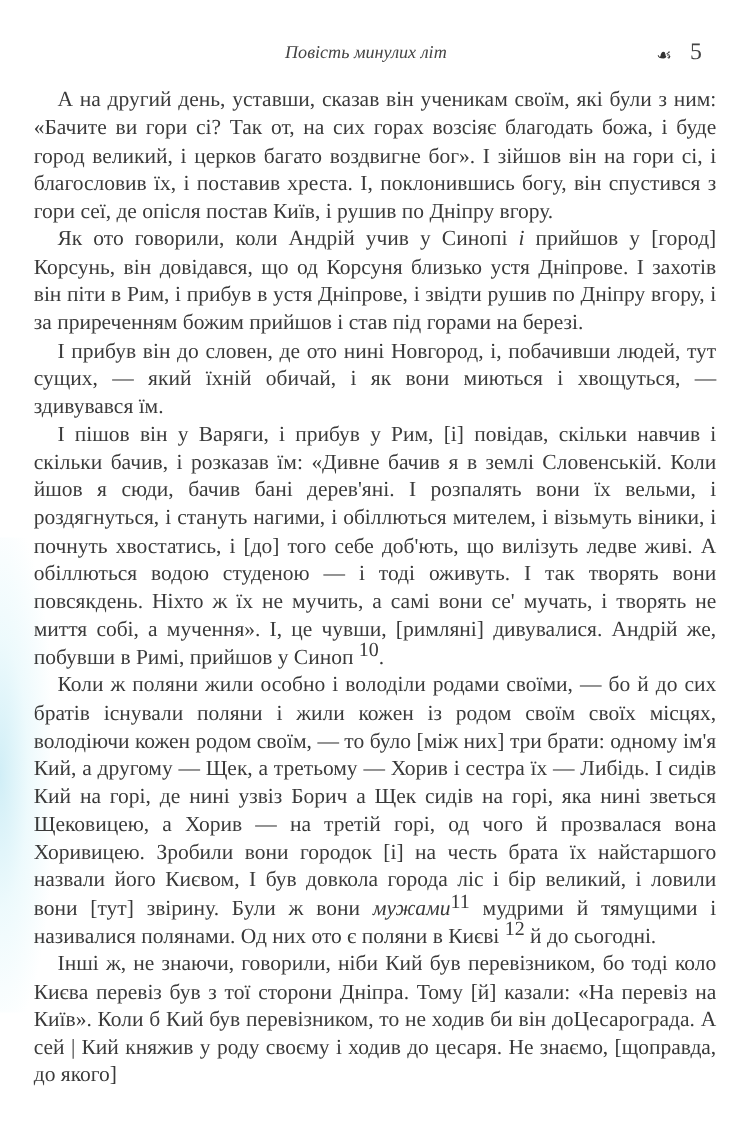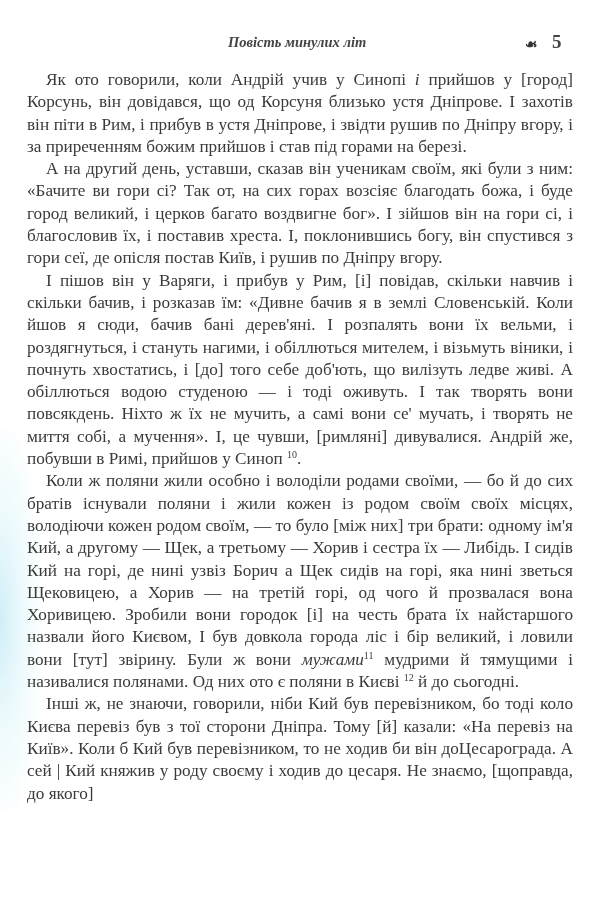--- a/index.html
+++ b/index.html
@@ -23,21 +23,20 @@
       height: 380px;
       background: radial-gradient(ellipse at left center, rgba(200,235,245,0.85) 0%, rgba(220,245,250,0.5) 40%, rgba(255,255,255,0) 80%);
       pointer-events: none;
     }
     .running-header {
       position: absolute;
       top: 34px;
       left: 0;
       width: 600px;
       height: 24px;
-      font-weight: bold;
     }
     .running-title {
       position: absolute;
       left: 228px;
       top: 0;
       font-family: "Liberation Serif", serif;
       font-style: italic;
       font-size: 14.5px;
       color: #444;
     }
@@ -68,36 +67,37 @@
       color: #3a3a3a;
     }
     .text-body p {
       margin: 0;
       text-indent: 19px;
     }
     .text-body p.first {
       text-indent: 0;
     }
     sup {
-      font-size: 10px;
+      font-size: 16px;
       line-height: 0;
       vertical-align: 6px;
     }
     em { font-style: italic; }
   </style>
 </head>
 <body>
 
 <div class="left-tint"></div>
 
 <div class="running-header">
   <span class="running-title">Повість минулих літ</span>
   <span class="ornament">☙</span>
   <span class="page-number">5</span>
 </div>
 
 <div class="text-body" id="text-body">
+    <p><span>А на другий день, уставши, сказав він ученикам своїм, які були з ним: «Бачите ви гори сі? Так от, на сих горах возсіяє благодать божа, і буде город великий, і церков багато воздвигне бог». І зійшов він на гори сі, і благословив їх, і поставив хреста. І, поклонившись богу, він спустився з гори сеї, де опісля постав Київ, і рушив по Дніпру вгору.</span></p>
     <p><span>Як ото говорили, коли Андрій учив у Синопі </span><em>і</em><span> прийшов у [город] Корсунь, він довідався, що од Корсуня близько устя Дніпрове. І захотів він піти в Рим, і прибув в устя Дніпрове, і звідти рушив по Дніпру вгору, і за приреченням божим прийшов і став під горами на березі.</span></p>
-    <p><span>А на другий день, уставши, сказав він ученикам своїм, які були з ним: «Бачите ви гори сі? Так от, на сих горах возсіяє благодать божа, і буде город великий, і церков багато воздвигне бог». І зійшов він на гори сі, і благословив їх, і поставив хреста. І, поклонившись богу, він спустився з гори сеї, де опісля постав Київ, і рушив по Дніпру вгору.</span></p>
+    <p><span>І прибув він до словен, де ото нині Новгород, і, побачивши людей, тут сущих, — який їхній обичай, і як вони миються і хвощуться, — здивувався їм.</span></p>
     <p><span>І пішов він у Варяги, і прибув у Рим, [і] повідав, скільки навчив і скільки бачив, і розказав їм: «Дивне бачив я в землі Словенській. Коли йшов я сюди, бачив бані дерев'яні. І розпалять вони їх вельми, і роздягнуться, і стануть нагими, і обіллються мителем, і візьмуть віники, і почнуть хвостатись, і [до] того себе доб'ють, що вилізуть ледве живі. А обіллються водою студеною — і тоді оживуть. І так творять вони повсякдень. Ніхто ж їх не мучить, а самі вони се' мучать, і творять не миття собі, а мучення». І, це чувши, [римляні] дивувалися. Андрій же, побувши в Римі, прийшов у Синоп </span><sup>10</sup><span>.</span></p>
     <p><span>Коли ж поляни жили особно і володіли родами своїми,  — бо й до сих братів існували поляни і жили кожен із родом своїм  своїх місцях, володіючи кожен родом своїм, — то було [між них]  три брати: одному ім'я Кий, а другому — Щек, а третьому — Хорив і сестра їх — Либідь. І сидів Кий на горі, де нині узвіз Борич  а Щек сидів на горі, яка нині зветься Щековицею, а Хорив — на третій горі, од чого й прозвалася вона Хоривицею. Зробили вони городок [і] на честь брата їх найстаршого назвали його Києвом, І був  довкола города ліс і бір великий, і ловили вони [тут] звірину. Були ж вони </span><em>мужами</em><sup>11</sup><span>  мудрими й тямущими і називалися полянами. Од них ото є поляни в Києві </span><sup>12</sup><span> й до сьогодні.</span></p>
     <p><span>Інші ж, не знаючи, говорили, ніби Кий був перевізником, бо тоді коло Києва перевіз був з тої сторони Дніпра. Тому [й] казали: «На перевіз на Київ». Коли б Кий був перевізником, то не ходив би він доЦесарограда. А сей | Кий княжив у роду своєму і ходив до цесаря. Не знаємо, [щоправда, до якого]</span></p>
   </div>
 
 </body></html>

